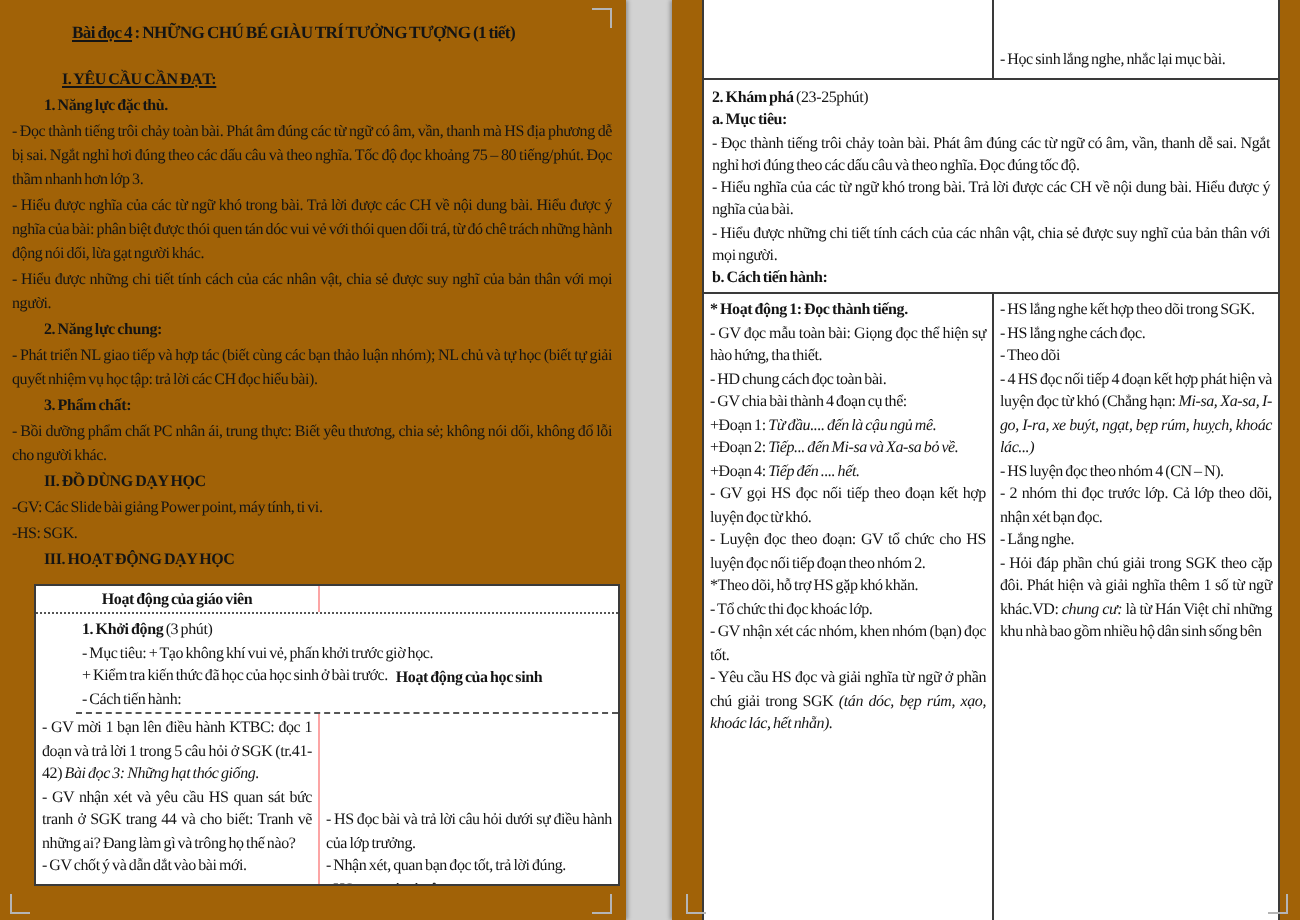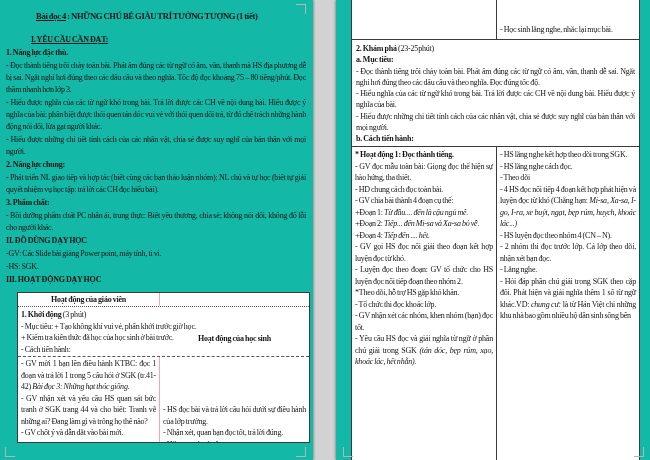--- a/index.html
+++ b/index.html
@@ -1,41 +1,41 @@
 <!DOCTYPE html>
 <html><head>
 <meta charset="utf-8">
 <style>
   html,body{margin:0;padding:0;}
   .stage{position:relative;width:650px;height:460px;background:#d2d2d2;overflow:hidden;
          font-family:"Liberation Serif","DejaVu Serif",serif;color:#141414;
          font-size:8px;letter-spacing:-0.2px;word-spacing:-0.6px;}
-  .page{position:absolute;top:0;height:460px;background:#14b8a6;}
+  .page{position:absolute;top:0;height:460px;background:#a16207;}
   .page1{left:0;width:313px;box-shadow:1px 0 2px rgba(0,0,0,.3);}
   .page2{left:336px;width:314px;box-shadow:-1px 0 2px rgba(0,0,0,.3);}
 
   .body-text{position:absolute;left:6px;top:6px;width:300px;height:284px;overflow:hidden;line-height:12px;}
   .title{font-weight:bold;font-size:8.6px;margin:4px 0 12px 30px;letter-spacing:-0.3px;}
-  .hd{font-weight:bold;margin:0 0 1px;}
+  .hd{font-weight:bold;margin:0 16px 1px;}
   .und{text-decoration:underline;}
   .ind{margin-left:25px;}
   .para{margin:0 0 1px;text-align:justify;}
   .s-b{font-weight:bold}.s-i{font-style:italic}.s-u{text-decoration:underline}
 
   .tbl{position:absolute;background:#fff;border:1px solid #3a3a3a;box-sizing:border-box;}
   .tbl .para{margin:0;}
   .td{box-sizing:border-box;}
 
   
   .tbl1{left:17px;top:292px;width:293px;height:151px;line-height:11.5px;overflow:hidden;}
   .tbl1 .head{display:flex;height:13px;border-bottom:1px dotted #555;font-weight:bold;}
   .tbl1 .c1{width:142px;border-right:1px solid #fca5a5;flex:none;}
   .tbl1 .c2{flex:1;margin-top:46px;}
   .th{display:flex;align-items:center;justify-content:center;text-align:center;}
-  .merged1{height:50px;border-bottom:1px dashed #555;padding:2px 3px;box-sizing:border-box;}
+  .merged1{height:50px;border-bottom:1px dashed #555;padding:2px 3px;box-sizing:border-box;margin-left:20px;}
   .cols1{display:flex;height:86px;}
   .cell{padding:1px 3px;box-sizing:border-box;overflow:hidden;}
   .ind2{margin-left:40px;}
 
   
   .tbl2{left:15px;top:-8px;width:289px;height:476px;line-height:11.5px;overflow:hidden;}
   .tbl2 .c1{width:145px;border-right:1px solid #3a3a3a;flex:none;}
   .tbl2 .c2{flex:1;}
   .rowA{display:flex;height:46px;border-bottom:1px solid #3a3a3a;}
   .rowA .cell .para{margin-top:30px;}
@@ -122,21 +122,21 @@
       </div>
       <div class="rowC">
         <div class="td c1 cell">
           <div class="para hd">* Hoạt động 1: Đọc thành tiếng.</div>
           <div class="para">- GV đọc mẫu toàn bài: Giọng đọc thể hiện sự hào hứng, tha thiết.</div>
           <div class="para">- HD chung cách đọc toàn bài.</div>
           <div class="para">- GV chia bài thành 4 đoạn cụ thể:</div>
           <div class="para"><span>+Đoạn 1: </span><span class="s-i">Từ đầu.... đến là cậu ngủ mê.</span></div>
           <div class="para"><span>+Đoạn 2: </span><span class="s-i">Tiếp... đến Mi-sa và Xa-sa bỏ về.</span></div>
           <div class="para"><span>+Đoạn 4: </span><span class="s-i">Tiếp đến .... hết.</span></div>
-          <div class="para">- GV gọi HS đọc nối giải theo đoạn kết hợp luyện đọc từ khó.</div>
+          <div class="para">- GV gọi HS đọc nối tiếp theo đoạn kết hợp luyện đọc từ khó.</div>
           <div class="para mt45">- Luyện đọc theo đoạn: GV tổ chức cho HS luyện đọc nối tiếp đoạn theo nhóm 2.</div>
           <div class="para">*Theo dõi, hỗ trợ HS gặp khó khăn.</div>
           <div class="para">- Tổ chức thi đọc khoác lớp.</div>
           <div class="para">- GV nhận xét các nhóm, khen nhóm (bạn) đọc tốt.</div>
           <div class="para"><span>- Yêu cầu HS đọc và giải nghĩa từ ngữ ở phần chú giải trong SGK </span><span class="s-i">(tán dóc, bẹp rúm, xạo, khoác lác, hết nhẵn).</span></div>
         </div>
         <div class="td c2 cell">
           <div class="para mt11">- HS lắng nghe kết hợp theo dõi trong SGK.</div>
           <div class="para">- HS lắng nghe cách đọc.</div>
           <div class="para mt11">- Theo dõi</div>

